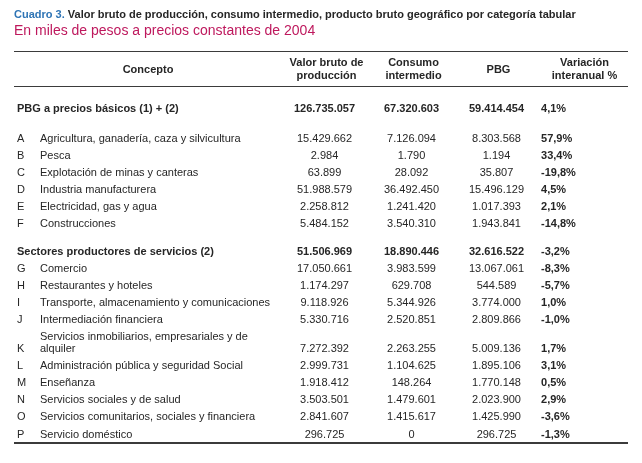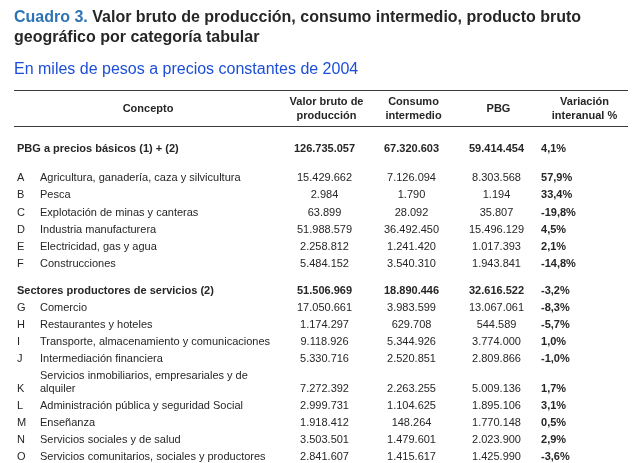--- a/index.html
+++ b/index.html
@@ -7,23 +7,23 @@
     margin: 0; padding: 0;
     width: 642px; height: 463px;
     background: #ffffff;
     font-family: "Liberation Sans", sans-serif;
     color: #262626;
     overflow: hidden;
   }
   .page { padding: 7px 14px 0 14px; }
 
   .title-block { line-height: 1.28; }
-  .doc-title { font-size: 16px; font-weight: bold; color: #262626; }
+  .doc-title { font-size: 11px; font-weight: bold; color: #262626; }
   .doc-title .cuadro-label { color: #2E74B5; }
-  .doc-subtitle { font-size: 16px; font-weight: normal; color: #1d4ed8; margin-top: 11px; }
+  .doc-subtitle { font-size: 14px; font-weight: normal; color: #be185d; margin-top: 1px; }
 
   table.data-table {
     margin-top: 11px;
     width: 614px;
     border-collapse: collapse;
     table-layout: fixed;
     font-size: 11px;
     color: #262626;
     border-top: 1.5px solid #3b3b3b;
     border-bottom: 2px solid #3b3b3b;
@@ -211,21 +211,21 @@
         <tr class="row-item">
           <td class="letter">N</td>
           <td class="label">Servicios sociales y de salud</td>
           <td class="num">3.503.501</td>
           <td class="num">1.479.601</td>
           <td class="num">2.023.900</td>
           <td class="num-var">2,9%</td>
         </tr>
         <tr class="row-item">
           <td class="letter">O</td>
-          <td class="label">Servicios comunitarios, sociales y productores</td>
+          <td class="label">Servicios comunitarios, sociales y financiera</td>
           <td class="num">2.841.607</td>
           <td class="num">1.415.617</td>
           <td class="num">1.425.990</td>
           <td class="num-var">-3,6%</td>
         </tr>
         <tr class="row-item">
           <td class="letter">P</td>
           <td class="label">Servicio doméstico</td>
           <td class="num">296.725</td>
           <td class="num">0</td>

